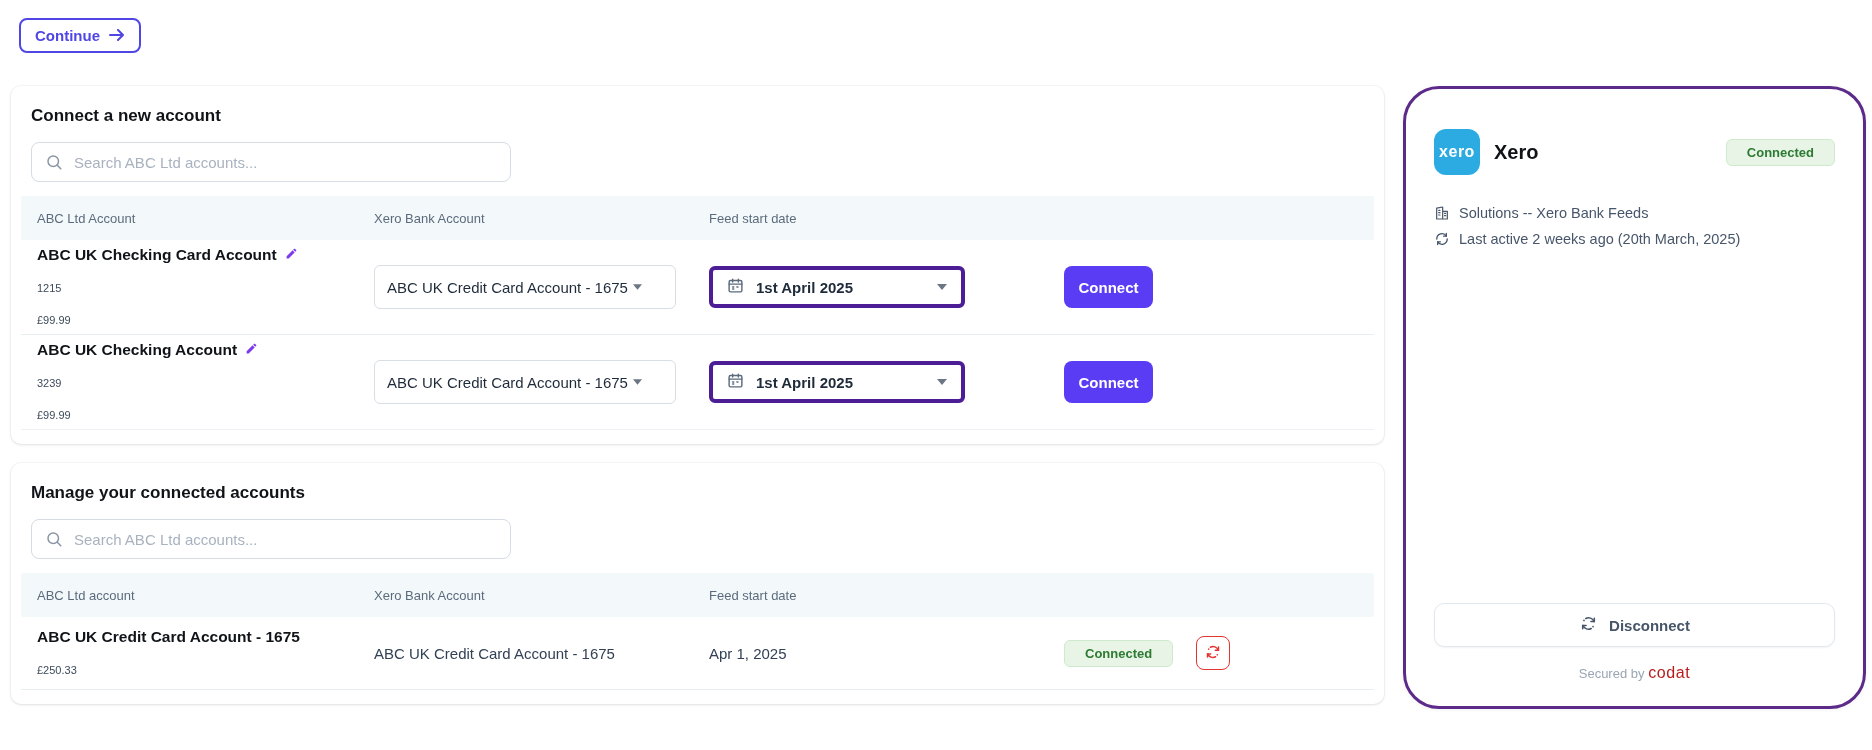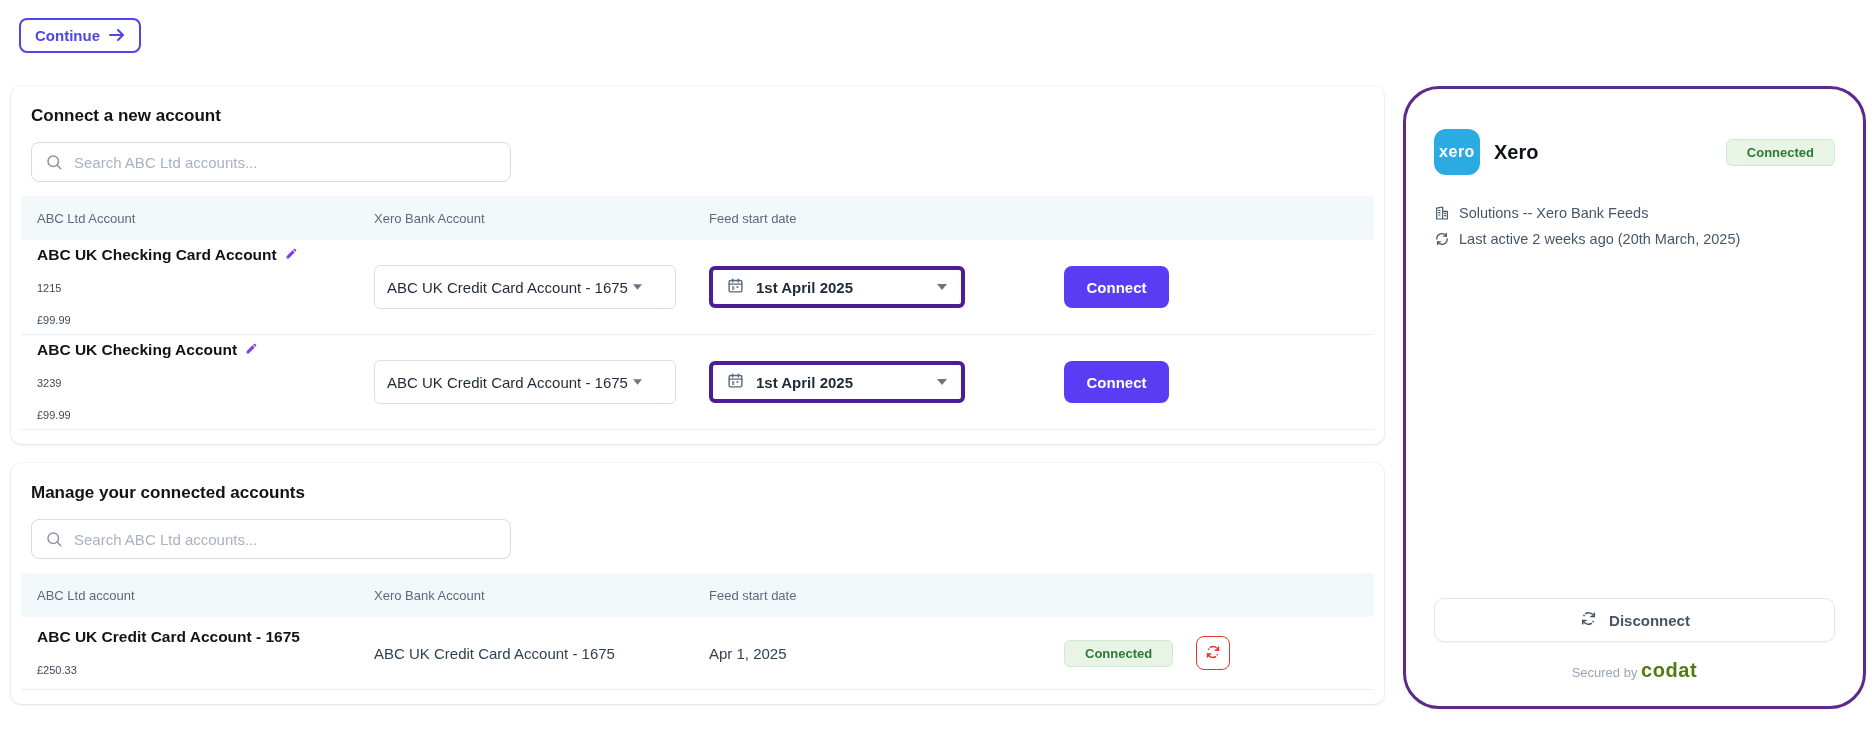--- a/index.html
+++ b/index.html
@@ -30,40 +30,40 @@
   .row-mid { height:73px; }
   .cell-name { padding-left:16px; }
   .acc-name-line { display:flex; align-items:center; gap:8px; }
   .acc-name { font-size:15.5px; font-weight:bold; color:#101418; }
   .acc-sub { font-size:11px; color:#3c4a5a; margin-top:16px; line-height:1.5; }
   .sel-field { width:302px; height:44px; border:1px solid #d9dee5; border-radius:6px; background:#fff; display:flex; align-items:center; padding:0 12px; gap:5px; cursor:pointer; }
   .sel-field span { font-size:15px; color:#1f2b3a; }
   .date-field { width:256px; height:42px; border:4px solid #4c1d95; border-radius:6px; background:#fff; display:flex; align-items:center; padding:0 14px; gap:12px; cursor:pointer; }
   .date-field .dt { font-size:15px; font-weight:bold; color:#1f2b3a; flex:1; }
   .cell-action { padding-left:21px; }
-  .btn-connect { width:105px; height:42px; background:#5b3cf5; color:#fff; border:none; border-radius:8px; font-size:15px; font-weight:bold; cursor:pointer; font-family:"Liberation Sans",sans-serif; }
+  .btn-connect { width:89px; height:42px; background:#5b3cf5; color:#fff; border:none; border-radius:8px; font-size:15px; font-weight:bold; cursor:pointer; font-family:"Liberation Sans",sans-serif; }
 
   .plain-cell { font-size:15px; color:#334155; }
   .badge { display:inline-block; background:#e8f5e6; border:1px solid #cfe9cc; color:#2d7a33; font-size:13px; font-weight:bold; padding:5px 20px; border-radius:6px; }
   .cell-status { display:flex; align-items:center; gap:23px; padding-left:21px; }
   .btn-unlink { width:34px; height:34px; border:1.6px solid #e3342f; border-radius:8px; background:#fff; color:#e3342f; display:flex; align-items:center; justify-content:center; cursor:pointer; }
 
   
   .panel { width:463px; height:623px; border:3px solid #5c2b8a; border-radius:36px; background:#fff; padding:28px 28px 24px 28px; display:flex; flex-direction:column; box-shadow:0 1px 4px rgba(16,24,40,.06); }
   .panel-head { display:flex; align-items:center; gap:14px; margin-top:12px; }
   .xero-logo { width:46px; height:46px; border-radius:12px; background:#2cabe2; color:#fff; display:flex; align-items:center; justify-content:center; font-size:16px; font-weight:bold; letter-spacing:.5px; }
   .panel-name { font-size:20px; font-weight:bold; color:#101418; }
   .panel-badge { margin-left:auto; }
   .detail-list { margin-top:30px; display:flex; flex-direction:column; gap:7px; }
   .detail-row { display:flex; gap:9px; font-size:14.5px; color:#47566a; }
   .detail-row svg { flex:none; }
   .panel-spacer { flex:1; }
   .btn-disconnect { height:44px; width:100%; background:#fff; border:1px solid #e2e8f0; border-radius:10px; display:flex; align-items:center; justify-content:center; gap:11px; font-size:15px; font-weight:bold; color:#475569; cursor:pointer; box-shadow:0 1px 2px rgba(16,24,40,.05); font-family:"Liberation Sans",sans-serif; }
   .secured { margin-top:17px; text-align:center; color:#9aa6b5; font-size:13px; }
-  .secured .brand { font-size:20px; color:#4d7c0f; letter-spacing:.6px; font-weight:bold; }
+  .secured .brand { font-size:16px; color:#b91c1c; letter-spacing:.6px; font-weight:normal; }
 </style>
 </head>
 <body>
 
 <div class="page">
 
   <div class="topbar">
     <button class="btn-continue">
       <span>Continue</span>
       <span>

